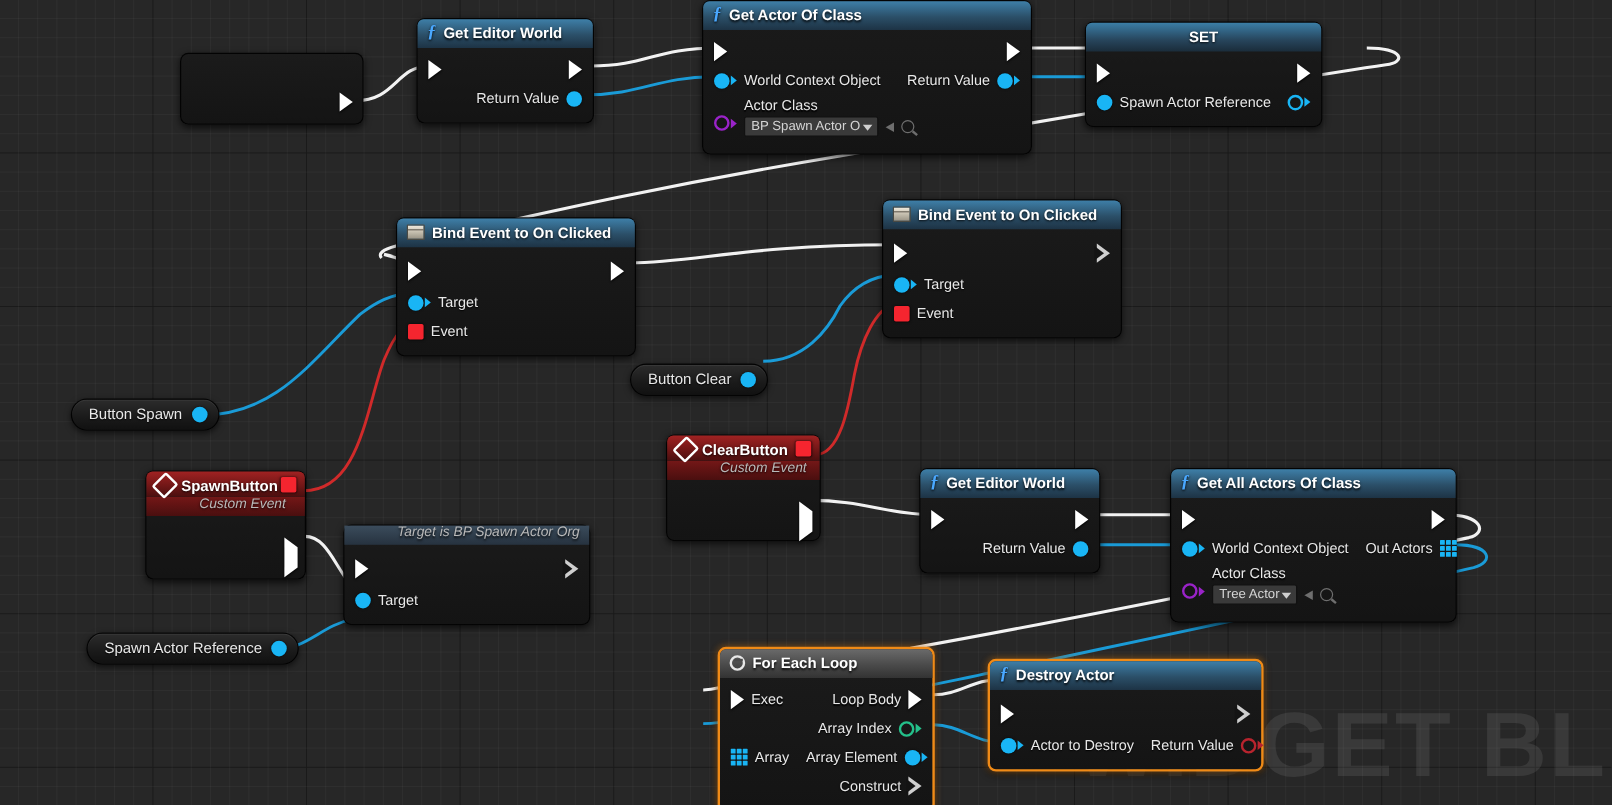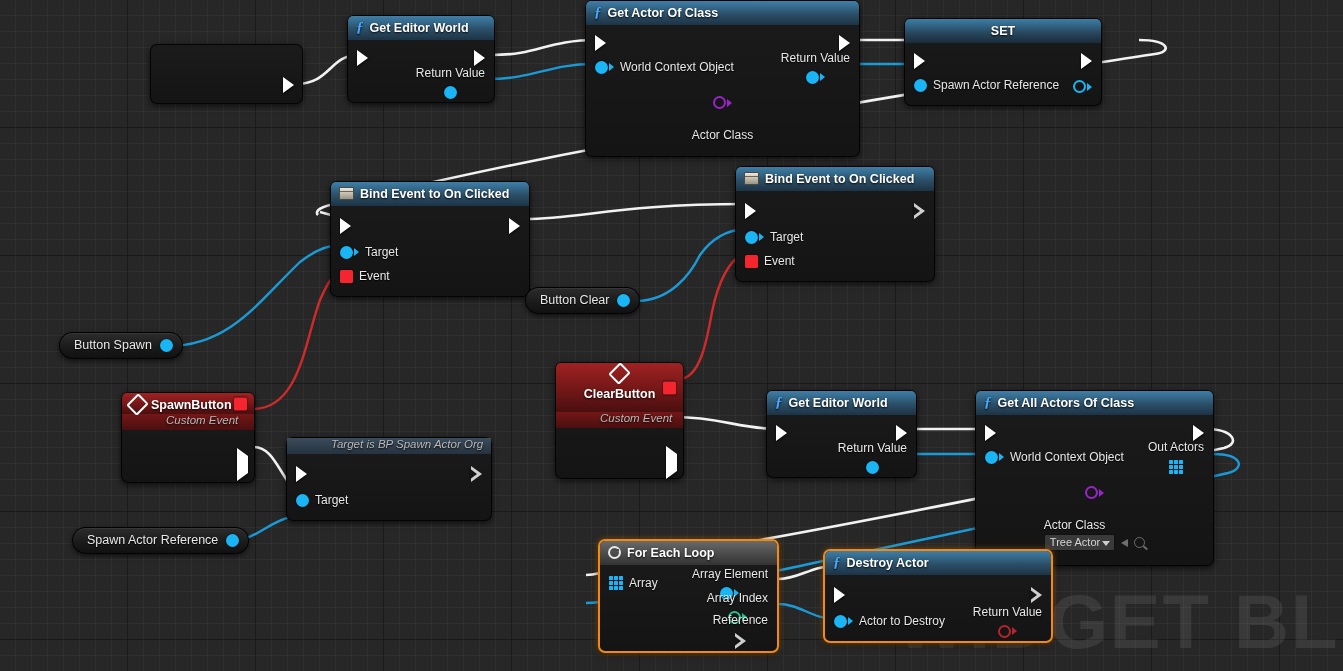--- a/index.html
+++ b/index.html
@@ -108,21 +108,21 @@
   }
   
   .row{
     display:flex;align-items:center;
     height:24px;
     padding:0 9px;
     justify-content:space-between;
     gap:14px;
   }
   .pside{display:flex;align-items:center;gap:6px;min-height:16px;}
-  .pside.right{justify-content:flex-end;flex-direction:column;}
+  .pside.right{justify-content:flex-end;}
   .plabel{color:#e8e8e8;font-size:12px;white-space:nowrap;text-shadow:0 1px 1px #000;}
   
   .pin-exec{
     width:0;height:0;
     border-top:8px solid transparent;
     border-bottom:8px solid transparent;
     border-left:11px solid #ffffff;
     filter:drop-shadow(0 1px 1px rgba(0,0,0,.9));
   }
   
@@ -170,21 +170,21 @@
     display:grid;grid-template-columns:repeat(3,1fr);grid-template-rows:repeat(3,1fr);
     gap:1.5px;
   }
   .pin-array i{display:block;background:#19b5f5;border-radius:.5px;}
   
   .pin-delegate{width:13px;height:13px;background:#f5252f;border-radius:1.5px;box-shadow:0 0 2px rgba(0,0,0,.8);}
   .hdr-delegate{
     position:absolute;right:7px;top:50%;transform:translateY(-50%);
   }
   
-  .classrow{padding:0 9px;display:flex;align-items:center;gap:19px;flex-direction:column;}
+  .classrow{padding:0 9px;display:flex;align-items:flex-start;gap:6px;}
   .classcol{display:flex;flex-direction:column;gap:2px;flex:1;}
   .class-lbl{color:#e8e8e8;font-size:12px;text-shadow:0 1px 1px #000;}
   .ddwrap{display:flex;align-items:center;gap:6px;}
   .dd{
     background:#3a3a3a;border:1px solid #111;border-radius:2px;
     color:#d4d4d4;font-size:11px;
     padding:1px 14px 2px 5px;
     position:relative;
     max-width:94px;overflow:hidden;text-overflow:clip;white-space:nowrap;
   }
@@ -335,20 +335,25 @@
             </span>
         </span>
       </div>
       <div class="classrow" style="margin-top:2px;">
         <span class="ring-grp purple" style="margin-top:15px;">
           <span class="pin-ring purple"></span>
             <span class="pin-arrow"></span>
         </span>
         <span class="classcol">
           <span class="class-lbl">Actor Class</span>
+          <span class="ddwrap">
+            <span class="dd">BP Spawn Actor O</span>
+            <span class="dd-back"></span>
+            <span class="dd-find"></span>
+          </span>
         </span>
       </div>
     </div>
   </div>
 
   <div class="node" style="left:904px;top:18px;width:198px;">
     <div class="hdr hdr-set">
       <span class="hdr-title centered">SET</span>
     </div>
     <div class="body">
@@ -449,21 +454,21 @@
     </div>
     <div class="hdr-sub subwrap hdr-evt">Custom Event</div>
     <div class="body" style="height:38px;">
       <div style="position:absolute;right:6px;bottom:8px;">
         <span class="pin-exec"></span>
       </div>
     </div>
   </div>
 
   <div class="node" style="left:555px;top:362px;width:129px;">
-    <div class="hdr hdr-evt" style="padding-bottom:11px;flex-direction:column;">
+    <div class="hdr hdr-evt" style="padding-bottom:1px;">
       <span class="ico ico-diamond-wrap">
           <span class="ico-diamond"></span>
         </span>
       <span class="hdr-title">ClearButton</span>
       <span class="hdr-delegate pin-delegate"></span>
     </div>
     <div class="hdr-sub subwrap hdr-evt">Custom Event</div>
     <div class="body" style="height:36px;">
       <div style="position:absolute;right:6px;bottom:6px;">
         <span class="pin-exec"></span>
@@ -570,20 +575,40 @@
   </div>
 
   <div class="node sel" style="left:598px;top:539px;width:181px;">
     <div class="hdr hdr-grey">
       <span class="ico ico-loop"></span>
       <span class="hdr-title">For Each Loop</span>
     </div>
     <div class="body">
       <div class="row">
         <span class="pside">
+          <span class="pin-exec"></span>
+          <span class="plabel">Exec</span>
+        </span>
+        <span class="pside right">
+          <span class="plabel">Loop Body</span>
+          <span class="pin-exec"></span>
+        </span>
+      </div>
+      <div class="row">
+        <span class="pside"></span>
+        <span class="pside right">
+          <span class="plabel">Array Index</span>
+          <span class="ring-grp green">
+              <span class="pin-ring green"></span>
+              <span class="pin-arrow"></span>
+            </span>
+        </span>
+      </div>
+      <div class="row">
+        <span class="pside">
           <span class="pin-array">
               <i></i>
               <i></i>
               <i></i>
               <i></i>
               <i></i>
               <i></i>
               <i></i>
               <i></i>
               <i></i>
@@ -594,31 +619,21 @@
           <span class="plabel">Array Element</span>
           <span class="pin-obj">
               <span class="pin-dot"></span>
               <span class="pin-arrow"></span>
             </span>
         </span>
       </div>
       <div class="row">
         <span class="pside"></span>
         <span class="pside right">
-          <span class="plabel">Array Index</span>
-          <span class="ring-grp green">
-              <span class="pin-ring green"></span>
-              <span class="pin-arrow"></span>
-            </span>
-        </span>
-      </div>
-      <div class="row">
-        <span class="pside"></span>
-        <span class="pside right">
-          <span class="plabel">Reference</span>
+          <span class="plabel">Construct</span>
           <span class="pin-exec-o"></span>
         </span>
       </div>
     </div>
   </div>
 
   <div class="node sel" style="left:823px;top:549px;width:230px;">
     <div class="hdr hdr-fn">
       <span class="ico ico-fn">ƒ</span>
       <span class="hdr-title">Destroy Actor</span>
@@ -649,21 +664,21 @@
         </span>
       </div>
     </div>
   </div>
 
   <div class="pill" style="left:59px;top:332px;">
     <span class="plabel">Button Spawn</span>
     <span class="pin-dot"></span>
   </div>
 
-  <div class="pill" style="left:525px;top:287px;">
+  <div class="pill" style="left:525px;top:303px;">
     <span class="plabel">Button Clear</span>
     <span class="pin-dot"></span>
   </div>
 
   <div class="pill" style="left:72px;top:527px;">
     <span class="plabel">Spawn Actor Reference</span>
     <span class="pin-dot"></span>
   </div>
 
 </div>

